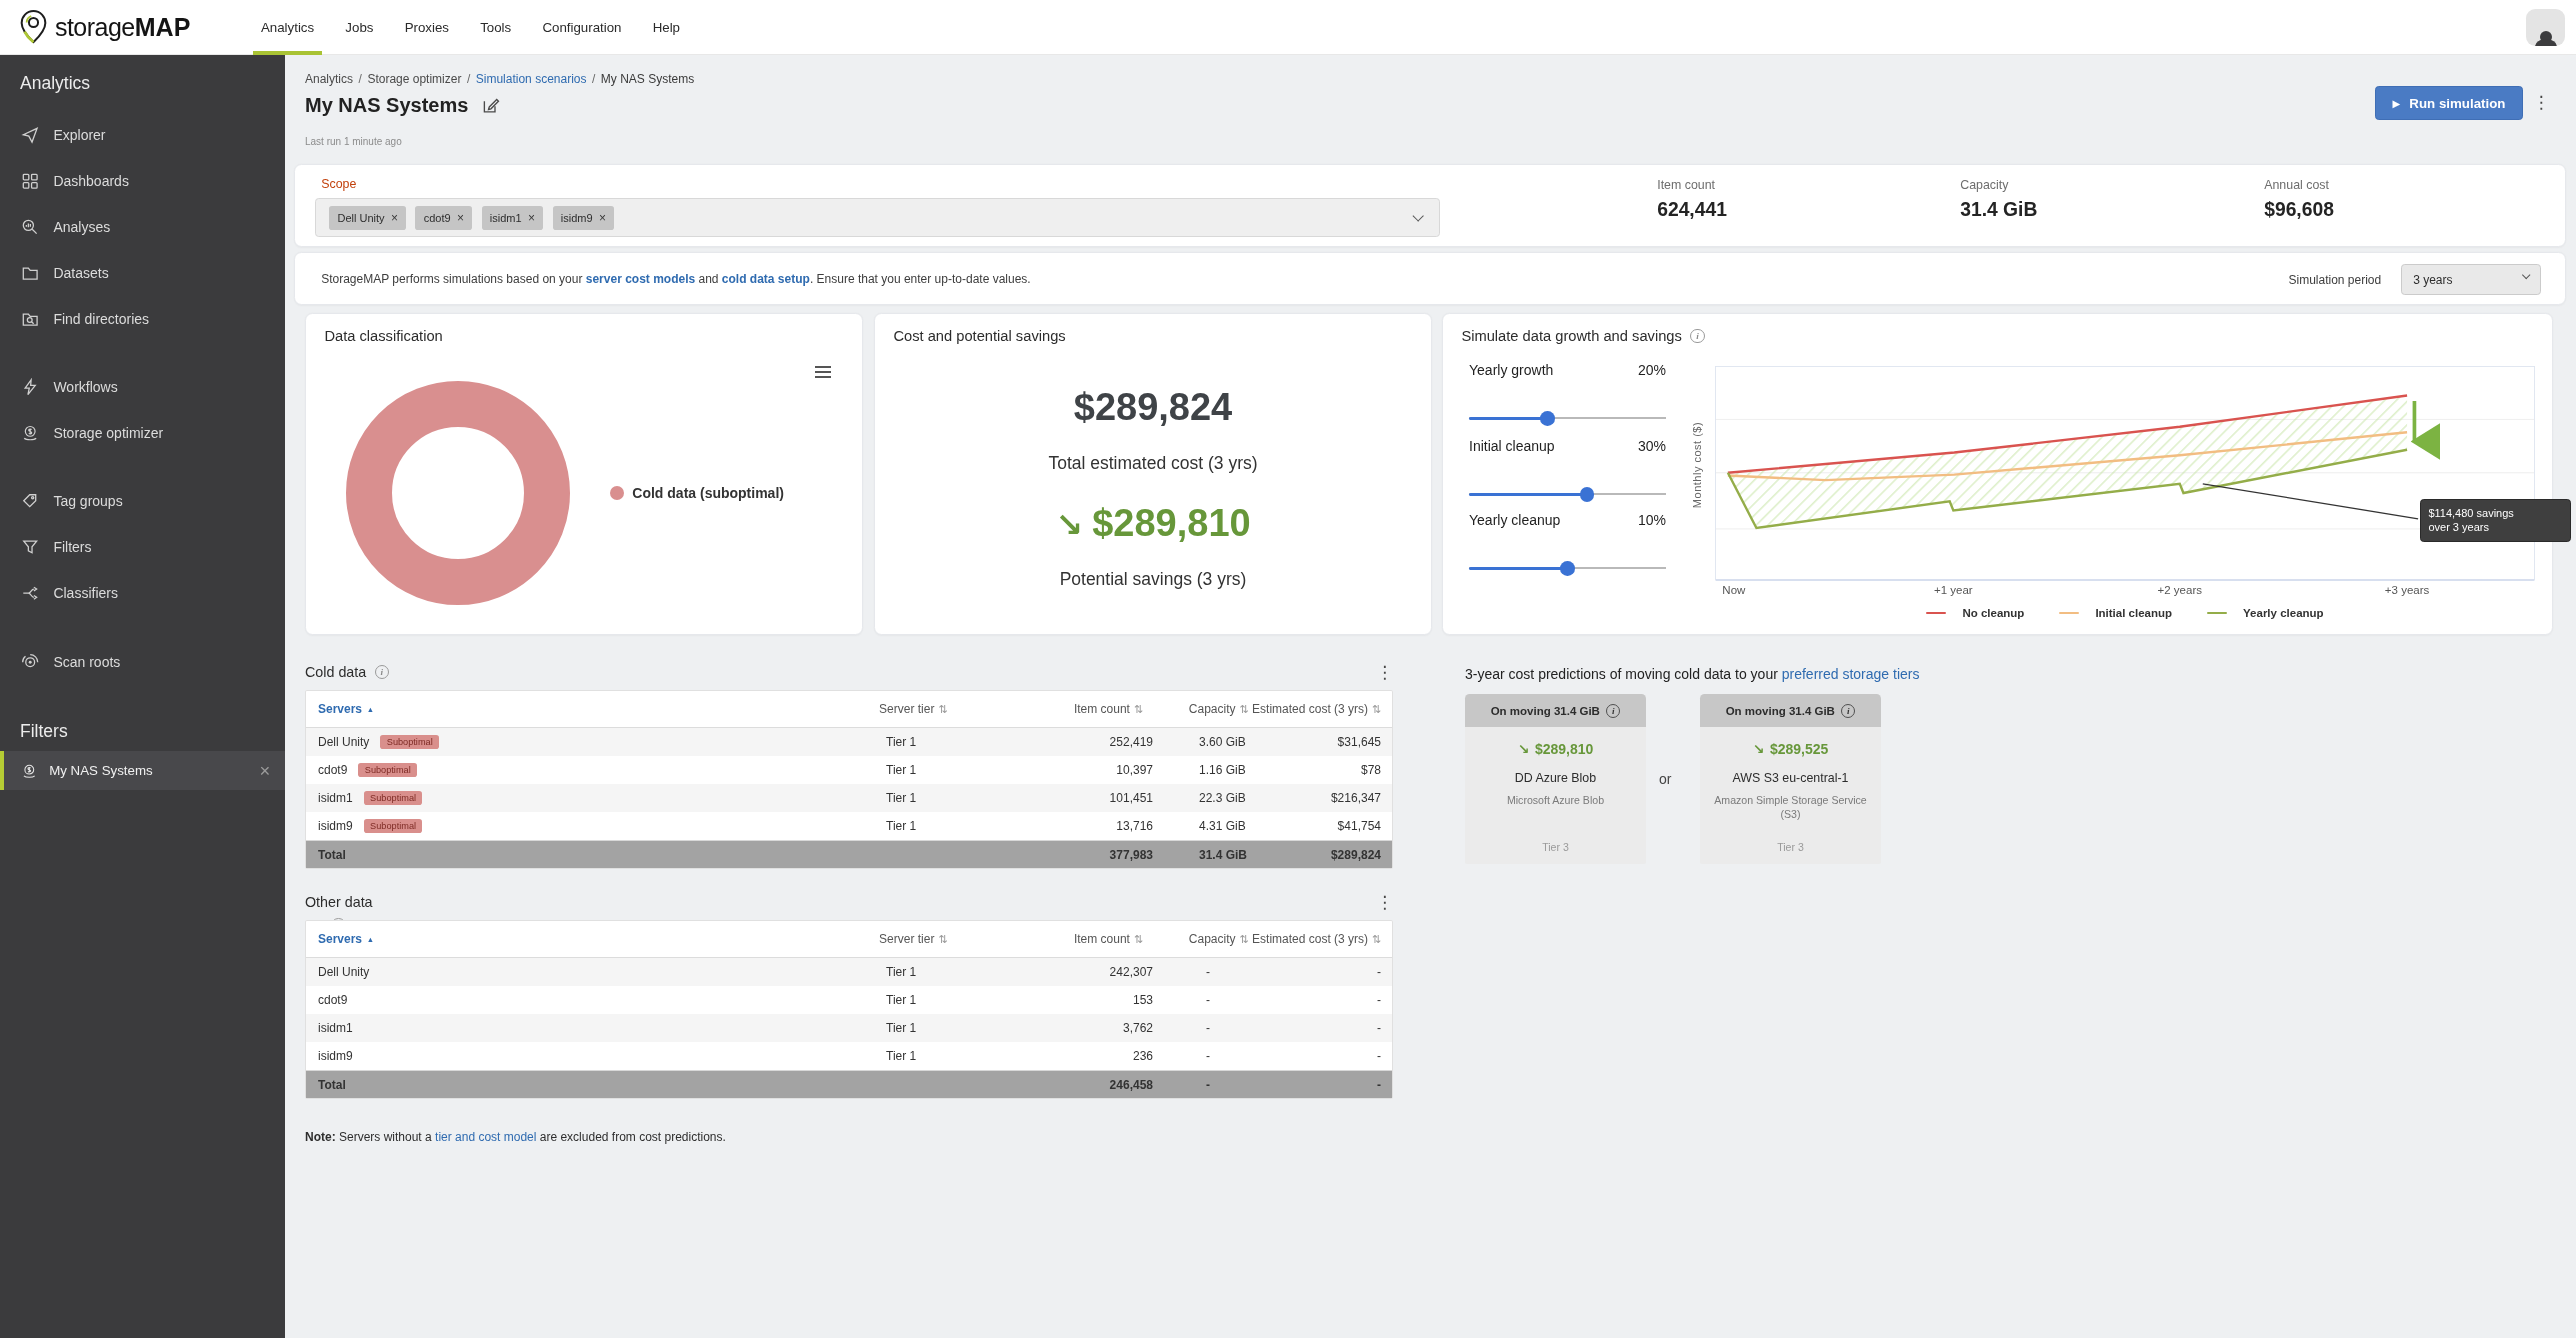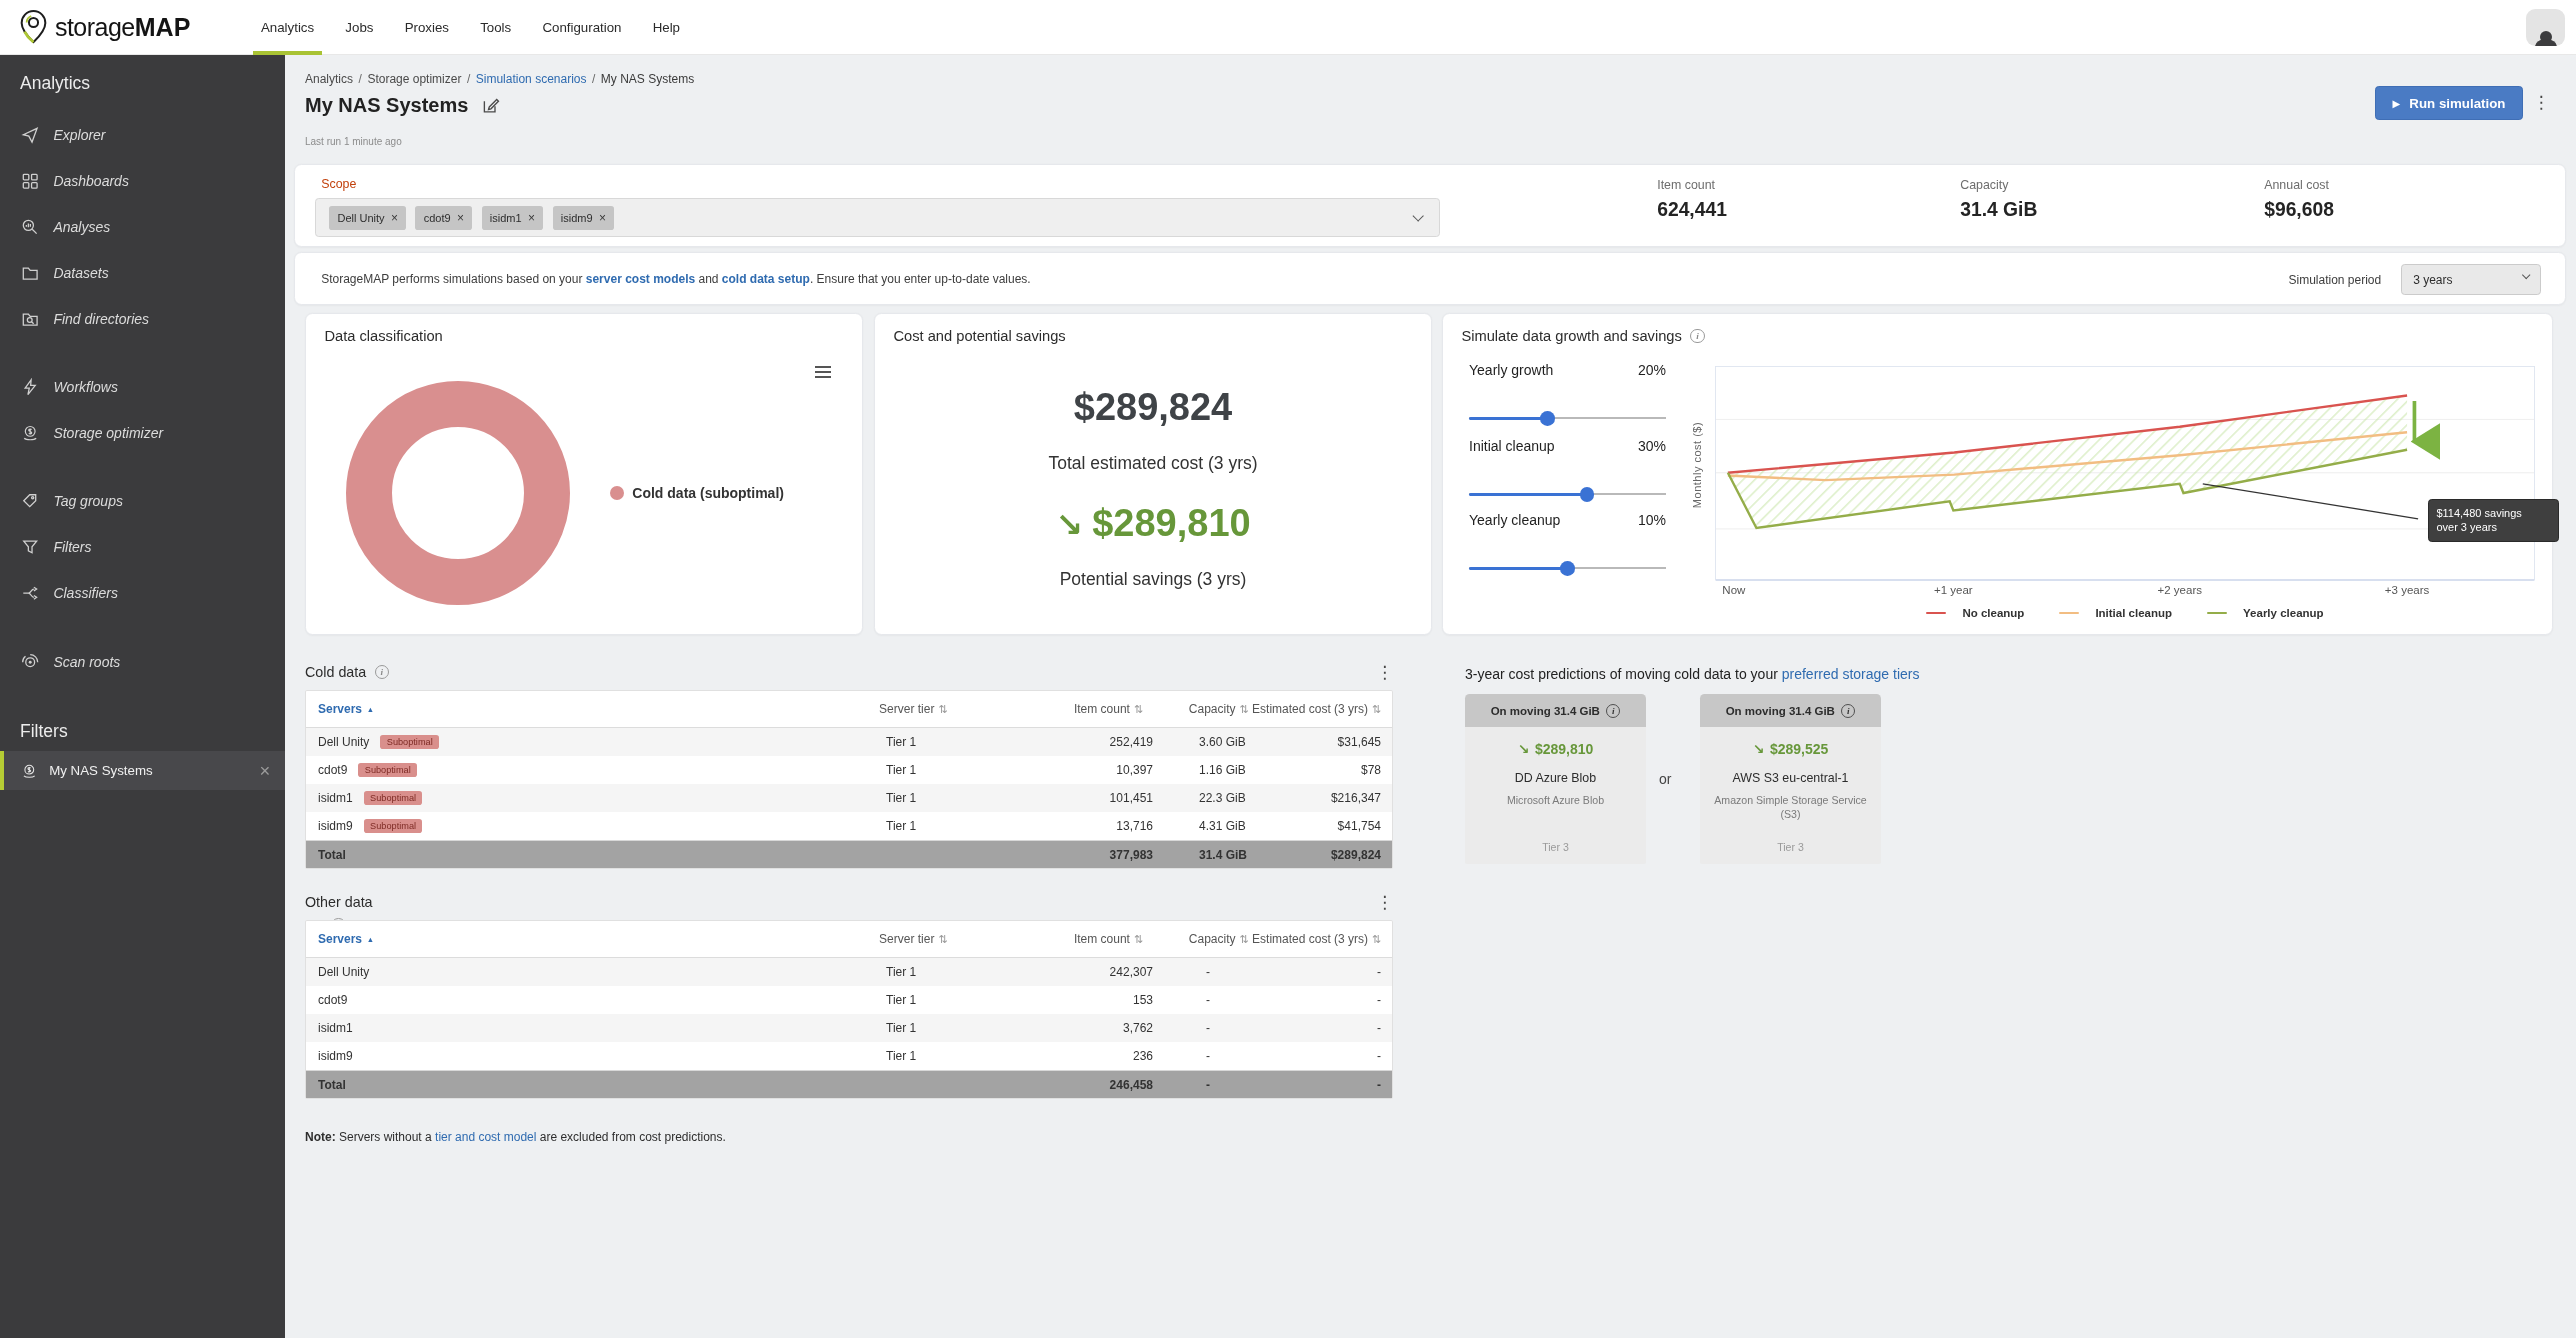--- a/index.html
+++ b/index.html
@@ -22,21 +22,21 @@
   .avatar { position:absolute; right:11px; top:9.2px; width:39px; height:37px; background:#e4e4e4;
             border-radius:9.2px; display:flex; align-items:flex-end; justify-content:center;
             overflow:hidden; cursor:pointer; }
   .avatar .head { width:12px; height:12px; border-radius:50%; background:#3c3c3e; margin-bottom:2.8px; }
   .avatar .body { position:absolute; bottom:-7.4px; left:50%; transform:translateX(-50%);
             width:22px; height:14.7px; border-radius:50% 50% 0 0; background:#3c3c3e; }
   
   .sidebar { position:absolute; left:0; top:55px; width:285px; height:1283px; background:#3b3b3d; z-index:20; }
   .sb-header { padding:18.4px 20px 17.5px 20px; font-size:17.5px; color:#ececec; }
   .sb-item { height:46px; display:flex; align-items:center; gap:14px; padding-left:21px;
-             font-size:14px; color:#dcdcdc; cursor:pointer;font-style:italic; }
+             font-size:14px; color:#dcdcdc; cursor:pointer; }
   .sb-item svg { flex:none; }
   .sb-gap { height:22px; }
   .sb-details-header { margin-top:28px; padding:8.3px 20px 9.2px 20px; font-size:17.5px; color:#ececec; }
   .sb-selected { height:39px; background:#48484b; border-left:4.6px solid #b5cc34; display:flex;
                  align-items:center; gap:12px; padding-left:16.6px; font-size:13.3px; color:#f0f0f0;
                  cursor:pointer; position:relative; }
   .sb-close { position:absolute; right:14.7px; top:50%; transform:translateY(-50%); color:#9b9b9b;
               font-size:18.4px; cursor:pointer; line-height:1; }
   
   .main { position:absolute; left:285px; top:55px; width:2291px; height:1283px; }
@@ -108,23 +108,23 @@
   .sg1 { top:48px; } .sg2 { top:124px; } .sg3 { top:198px; }
   .slider-head { display:flex; justify-content:space-between; font-size:14px; color:#1f1f1f; }
   .slider-track { position:relative; margin-top:33px; height:14.7px; cursor:pointer; }
   .slider-rail { position:absolute; left:0; right:0; top:6.4px; height:1.8px; background:#b9b9b9; }
   .slider-fill { position:absolute; left:0; top:5.5px; height:3.7px; background:#3a72d4; border-radius:1.8px; }
   .slider-thumb { position:absolute; top:0; width:14.7px; height:14.7px; border-radius:50%; background:#3a72d4;
           margin-left:-7.4px; cursor:grab; }
   .ylab { position:absolute; left:171px; top:145px; width:166px; text-align:center;
           transform:rotate(-90deg); font-size:11px; color:#666; letter-spacing:0.5px; }
   .chart-wrap { position:absolute; left:272px; top:52px; }
-  .sim-tooltip { position:absolute; left:977px; top:185px; width:131px; background:#3f3f3f;
+  .sim-tooltip { position:absolute; left:977px; top:185px; width:151px; background:#3f3f3f;
           border:0.9px solid #2a2a2a; border-radius:3.7px; color:#fff; font-size:11px; line-height:1.35;
-          padding:5.5px 7.4px;margin-left:8px; }
+          padding:5.5px 7.4px; }
   .sim-legend { position:absolute; left:272px; top:293px; width:820px; display:flex;
           justify-content:center; gap:35px; }
   .sim-legend .item { display:flex; align-items:center; gap:16px; font-size:11.5px; font-weight:600; color:#333; }
   .sim-legend .dash { width:20px; height:2.8px; border-radius:1.8px; }
   .dash-red { background:#d9534f; } .dash-orange { background:#f2bd82; } .dash-green { background:#94ad49; }
   
   .section-title { position:absolute; font-size:14.3px; color:#2c2c2c; display:flex; align-items:center; gap:8.3px; }
   .tbl { position:absolute; left:20px; width:1088px; background:#fff; border:0.9px solid #e0e0e0;
          border-radius:1.8px; font-size:12px; }
   .t-row { display:flex; align-items:center; height:28px; white-space:nowrap; }

